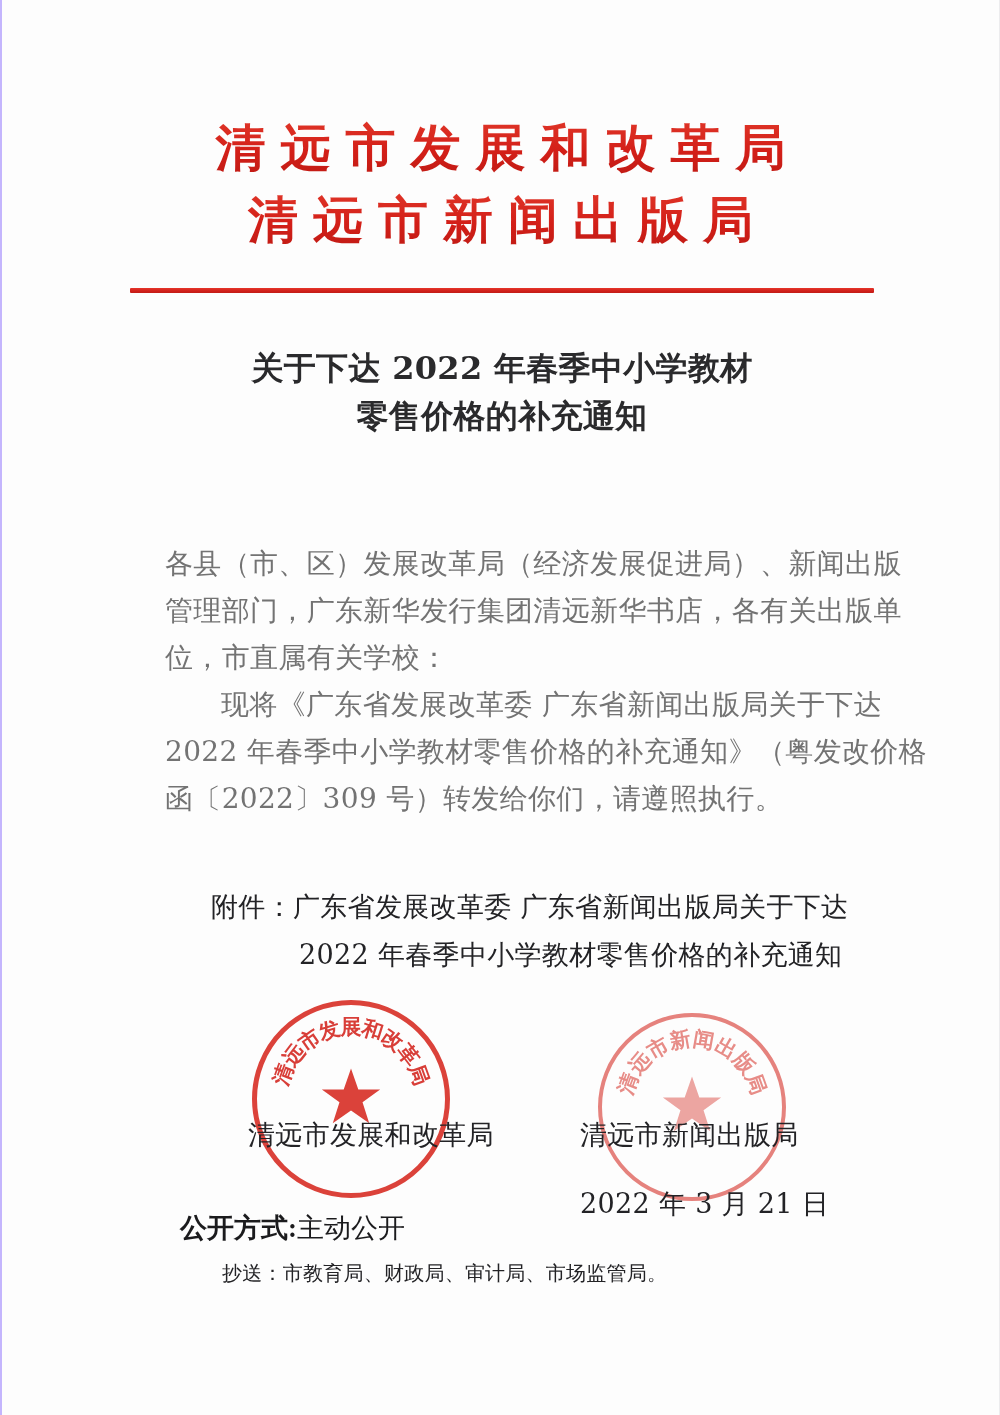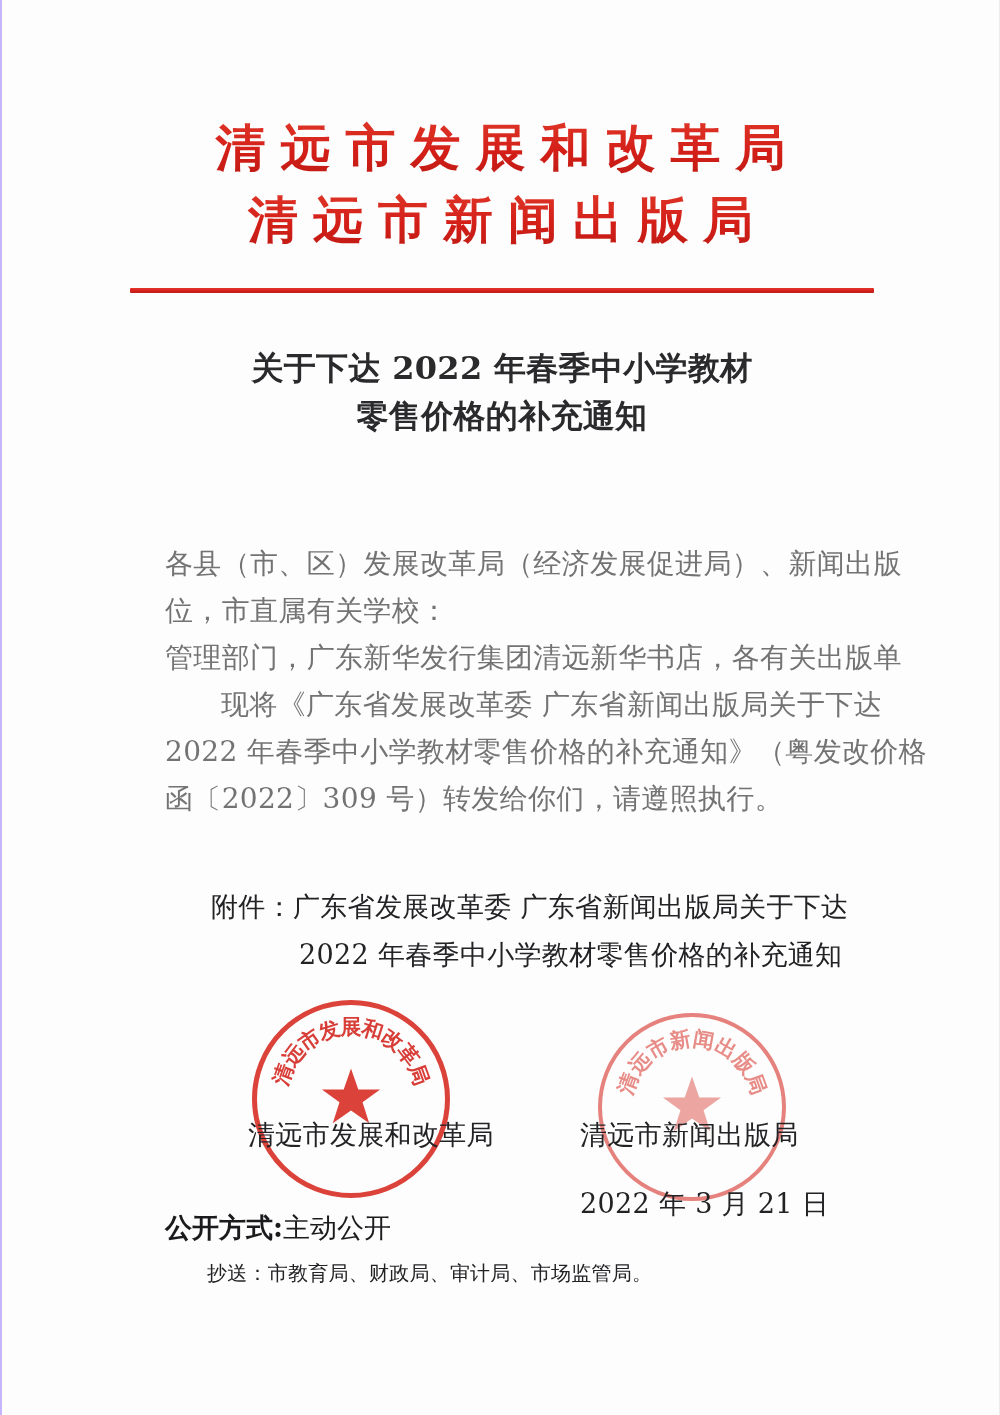--- a/index.html
+++ b/index.html
@@ -172,23 +172,24 @@
     line-height: 40px;
     letter-spacing: 0.012em;
     color: #232326;
     white-space: nowrap;
     z-index: 5;
   }
 
   
   .footer-block {
     position: absolute;
-    left: 163px;
+    left: 178px;
     width: 708px;
     top: 1206px;
+    font-family: Liberation Serif, serif;
   }
   .disclosure {
     font-size: 27px;
     line-height: 44px;
     color: #1b1b1d;
     white-space: nowrap;
   }
   .disclosure .label { font-weight: 700; }
   .cc-line {
     padding-left: 42px;
@@ -211,22 +212,22 @@
 
   <div class="red-rule"></div>
 
   <div class="doc-title">
     <div class="doc-title-line">关于下达 2022 年春季中小学教材</div>
     <div class="doc-title-line">零售价格的补充通知</div>
   </div>
 
   <div class="body-block">
     <div class="body-line">各县（市、区）发展改革局（经济发展促进局）、新闻出版</div>
+    <div class="body-line">管理部门，广东新华发行集团清远新华书店，各有关出版单</div>
     <div class="body-line">位，市直属有关学校：</div>
-    <div class="body-line">管理部门，广东新华发行集团清远新华书店，各有关出版单</div>
     <div class="body-line indent-2">现将《广东省发展改革委 广东省新闻出版局关于下达</div>
     <div class="body-line">2022 年春季中小学教材零售价格的补充通知》（粤发改价格</div>
     <div class="body-line">函〔2022〕309 号）转发给你们，请遵照执行。</div>
   </div>
 
   <div class="attach-block">
     <div class="attach-line first">附件：广东省发展改革委 广东省新闻出版局关于下达</div>
     <div class="attach-line cont">2022 年春季中小学教材零售价格的补充通知</div>
   </div>
 

